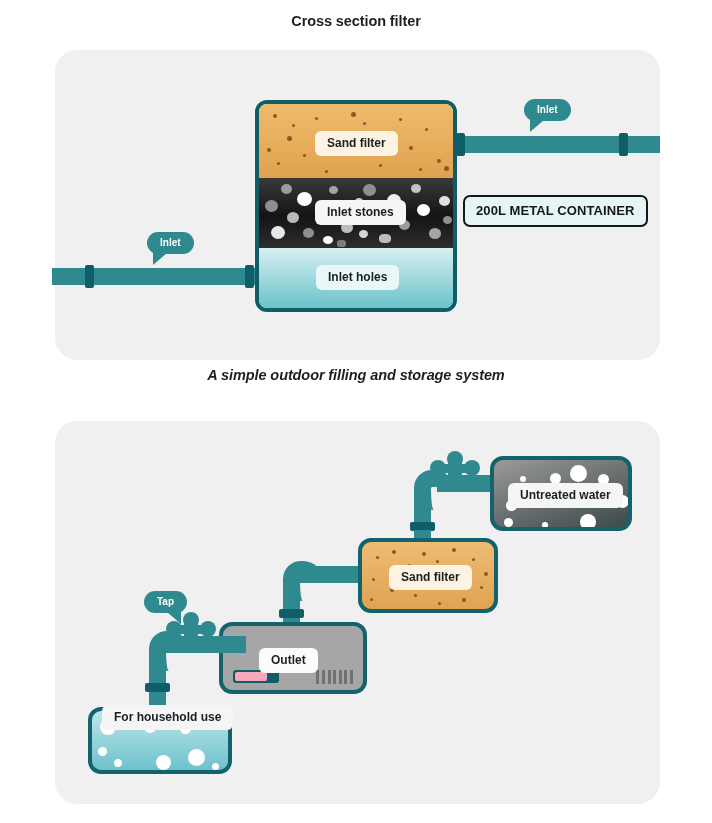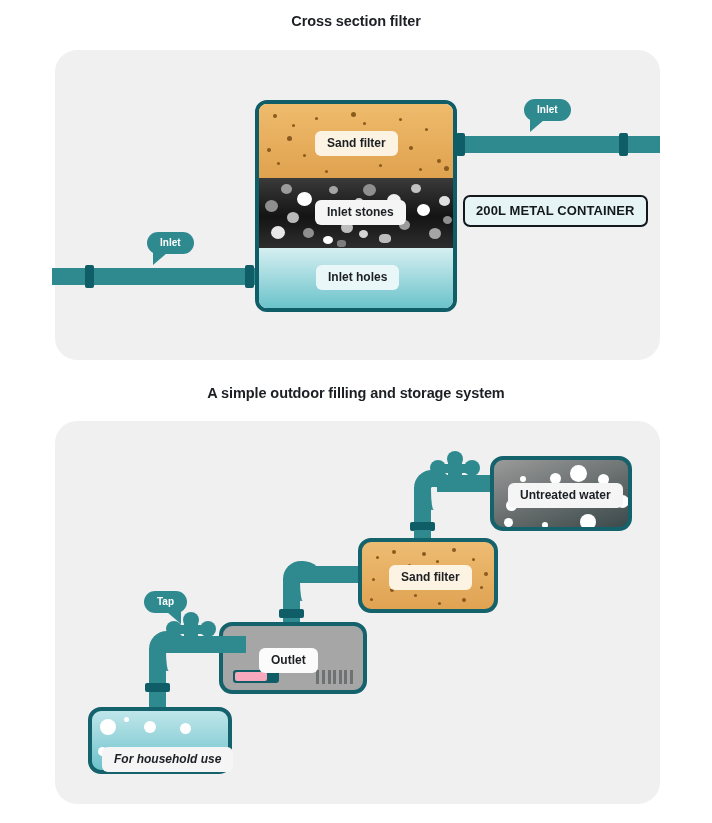--- a/index.html
+++ b/index.html
@@ -16,21 +16,21 @@
   .sec-title {
     position: absolute;
     width: 712px;
     text-align: center;
     font-size: 14.5px;
     font-weight: bold;
     color: #1c1f23;
     letter-spacing: -0.1px;
   }
   #title-1 { top: 13px; }
-  #title-2 { top: 385px; }
+  #title-2 { top: 367px; font-style: italic; }
 
   
   .panel {
     position: absolute;
     background: #f0f0f0;
     border-radius: 22px;
   }
   #panel-1 { left: 55px; top: 50px; width: 605px; height: 310px; }
   #panel-2 { left: 55px; top: 421px; width: 605px; height: 383px; }
 
@@ -370,15 +370,15 @@
   <span class="bubble-dot" style="left:8px;   top:8px;  width:16px; height:16px;"></span>
   <span class="bubble-dot" style="left:32px;  top:6px;  width:5px;  height:5px;"></span>
   <span class="bubble-dot" style="left:52px;  top:10px; width:12px; height:12px;"></span>
   <span class="bubble-dot" style="left:88px;  top:12px; width:11px; height:11px;"></span>
   <span class="bubble-dot" style="left:6px;   top:36px; width:9px;  height:9px;"></span>
   <span class="bubble-dot" style="left:22px;  top:48px; width:8px;  height:8px;"></span>
   <span class="bubble-dot" style="left:64px;  top:44px; width:15px; height:15px;"></span>
   <span class="bubble-dot" style="left:96px;  top:38px; width:17px; height:17px;"></span>
   <span class="bubble-dot" style="left:120px; top:52px; width:7px;  height:7px;"></span>
 </div>
-<div class="tag plain" style="left:102px; top:747px;font-style:italic;">
+<div class="tag plain" style="left:102px; top:705px;">
   <span>For household use</span>
 </div>
 
 </body></html>

